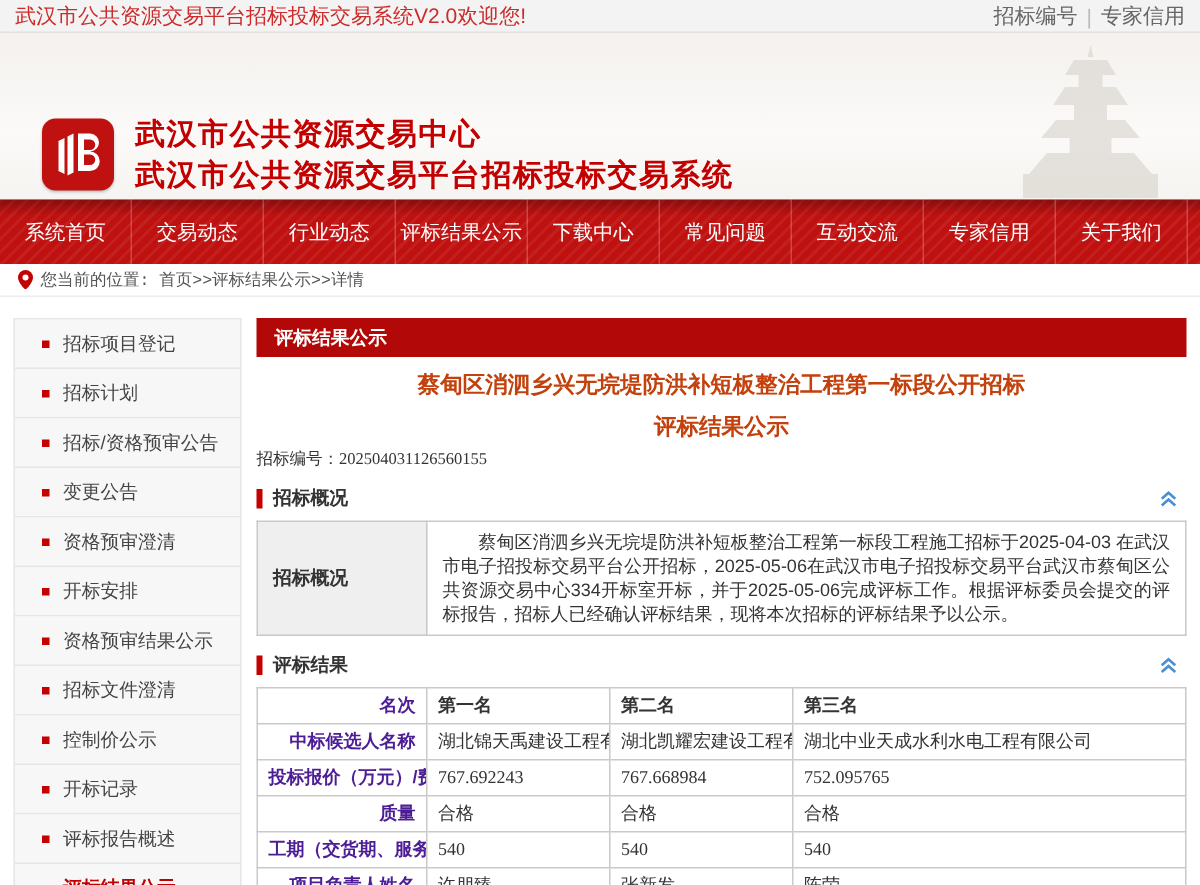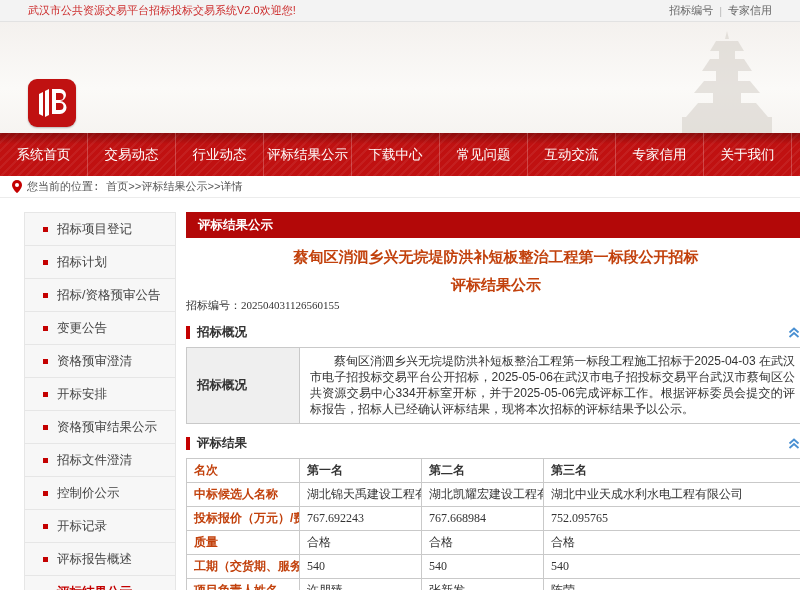--- a/index.html
+++ b/index.html
@@ -9,21 +9,21 @@
     --section_bar_red:#c40000;
     --link_blue:#4a90d2;
     --topbar_red:#cc2b2b;
   }
   *{margin:0;padding:0;box-sizing:border-box;}
   html,body{background:#fff;}
   body{font-family:"Liberation Sans","DejaVu Sans",sans-serif;color:#333;}
   .page{position:relative;width:800px;height:590px;overflow:hidden;background:#fff;margin:0 auto;}
 
   
-  .topbar{height:22px;background:#f3f3f3;border-bottom:1px solid #e2e2e2;display:flex;align-items:center;justify-content:space-between;padding:0 28px;font-size:11px;}
+  .topbar{height:22px;background:#f3f3f3;border-bottom:1px solid #e2e2e2;display:flex;align-items:center;justify-content:space-between;padding:0 10px;font-size:14px;}
   .topbar .welcome{color:var(--topbar_red);}
   .topbar .right{color:#666;display:flex;align-items:center;gap:6px;}
   .topbar .right .sep{color:#bbb;}
   .topbar .right span[data-interactable="true"]{cursor:pointer;}
 
   
   .banner{position:relative;height:111px;background:linear-gradient(180deg,#f4f1ee 0%,#fbfaf8 60%,#f6f4f1 100%);overflow:hidden;}
   .banner .logo{position:absolute;left:28px;top:57px;width:48px;height:48px;background:var(--primary_red);border-radius:9px;display:flex;align-items:center;justify-content:center;box-shadow:0 1px 2px rgba(0,0,0,.25);}
   .banner .titles{position:absolute;left:90px;top:55px;}
   .banner .titles .t{font-size:20px;font-weight:bold;color:var(--title_red);line-height:27px;letter-spacing:1px;text-shadow:0 1px 0 rgba(255,255,255,.8);}
@@ -31,40 +31,40 @@
 
   
   .nav{position:relative;height:43px;background:var(--primary_red);background-image:repeating-linear-gradient(135deg,rgba(255,255,255,.06) 0 2px,rgba(0,0,0,0) 2px 6px);display:flex;}
   .nav::before{content:"";position:absolute;inset:0;background:linear-gradient(180deg,rgba(0,0,0,.28),rgba(0,0,0,0) 26%);pointer-events:none;}
   .nav .item{position:relative;width:88px;height:43px;line-height:43px;text-align:center;color:#fff;font-size:13.5px;cursor:pointer;border-right:1px solid rgba(255,255,255,.22);z-index:1;}
 
   
   .crumbbar{height:22px;background:#fff;border-bottom:1px solid #ececec;display:flex;align-items:center;padding:0 12px;font-size:11px;color:#555;gap:5px;font-family:Liberation Mono, monospace;}
 
   
-  .content{position:absolute;left:16px;top:198px;width:727px;height:392px;text-decoration:underline;}
+  .content{position:absolute;left:1px;top:198px;width:727px;height:392px;text-decoration:underline;}
   .sidebar{position:absolute;left:8px;top:14px;width:152px;border:1px solid #e6e6e6;border-bottom:none;background:#f7f7f7;}
   .side-item{height:33px;line-height:32px;border-bottom:1px solid #e6e6e6;padding-left:18px;font-size:12.5px;color:#444;cursor:pointer;display:flex;align-items:center;background:#f7f7f7;}
   .side-item .bullet{width:5px;height:5px;background:#c40000;display:inline-block;margin-right:9px;flex:none;}
   .side-item.active{color:var(--title_red);font-weight:bold;}
 
   .main{position:absolute;left:170px;top:14px;width:620px;}
   .panel-header{height:26px;line-height:26px;background:var(--panel_header_red);color:#fff;font-size:12.5px;font-weight:bold;padding-left:12px;}
   .doc-title{margin-top:9px;text-align:center;font-size:15px;font-weight:bold;color:#c2410c;line-height:19px;}
   .bid-no{margin-top:4px;text-align:left;font-size:11px;color:#333;}
   .serif{font-family:"Liberation Serif","DejaVu Serif",serif;}
 
   .section-head{display:flex;align-items:center;height:20px;margin:9px 0 5px 0;}
   .section-head .bar{width:4px;height:13px;background:var(--section_bar_red);margin-right:7px;}
   .section-head .stitle{font-size:12.5px;font-weight:bold;color:#333;}
   .section-head .collapse{margin-left:auto;margin-right:6px;cursor:pointer;line-height:0;}
 
   table{width:100%;border-collapse:collapse;table-layout:fixed;}
   .tbl th,.tbl td{border:1px solid #c9c9c9;font-size:12px;padding:3px 7px;text-align:left;vertical-align:middle;overflow:hidden;white-space:nowrap;}
-  .tbl th{font-weight:bold;color:#c2410c;background:#fff;}
+  .tbl th{font-weight:bold;color:#4c1d95;background:#fff;text-align:right;}
   .tbl td{color:#333;font-family:"Liberation Serif","DejaVu Serif",serif;}
   .tbl tr{height:21px;}
 
   .ov-tbl th{width:113px;background:#efefef;border:1px solid #c9c9c9;font-size:12.5px;font-weight:bold;text-align:left;padding:6px 10px;vertical-align:middle;}
   .ov-tbl td{border:1px solid #c9c9c9;padding:5px 10px 6px 10px;font-size:12px;line-height:16px;text-align:justify;}
   .ov-tbl td p{text-indent:2em;}
 
   .col-label{width:113px;}
   .col-a{width:122px;}
   .col-b{width:122px;}
@@ -102,20 +102,24 @@
     </span>
     <div class="logo" data-interactable="true">
       <svg width="34" height="34" viewBox="0 0 34 34">
         <g fill="#fff">
           <polygon points="4,8 8,6 8,30 4,28"></polygon>
           <polygon points="10,5 14,3 14,29 10,31"></polygon>
           <path d="M17,3 h8 a6,6 0 0 1 0,12 a6.5,6.5 0 0 1 0,13 h-8 z M21,7 v7 h4 a3.5,3.5 0 0 0 0,-7 z M21,17 v7 h4 a3.5,3.5 0 0 0 0,-7 z"></path>
         </g>
       </svg>
     </div>
+    <div class="titles">
+      <div class="t" data-interactable="false">武汉市公共资源交易中心</div>
+      <div class="t" data-interactable="false">武汉市公共资源交易平台招标投标交易系统</div>
+    </div>
   </div>
 
   <div class="nav" data-interactable="false">
 
       <div class="item" data-interactable="true">系统首页</div>
 
       <div class="item" data-interactable="true">交易动态</div>
 
       <div class="item" data-interactable="true">行业动态</div>
 

